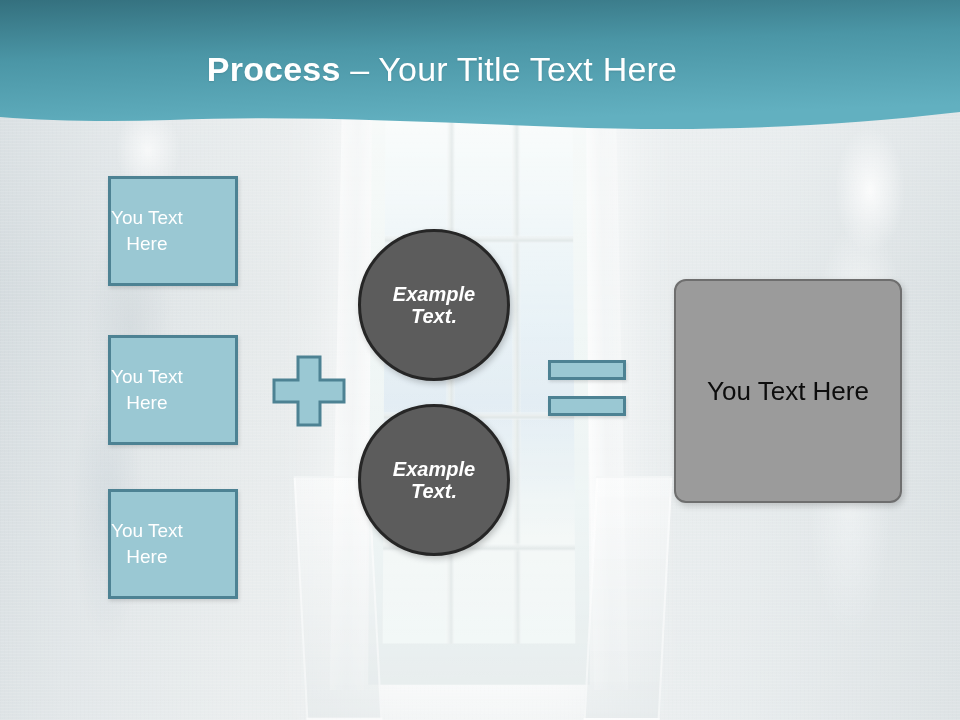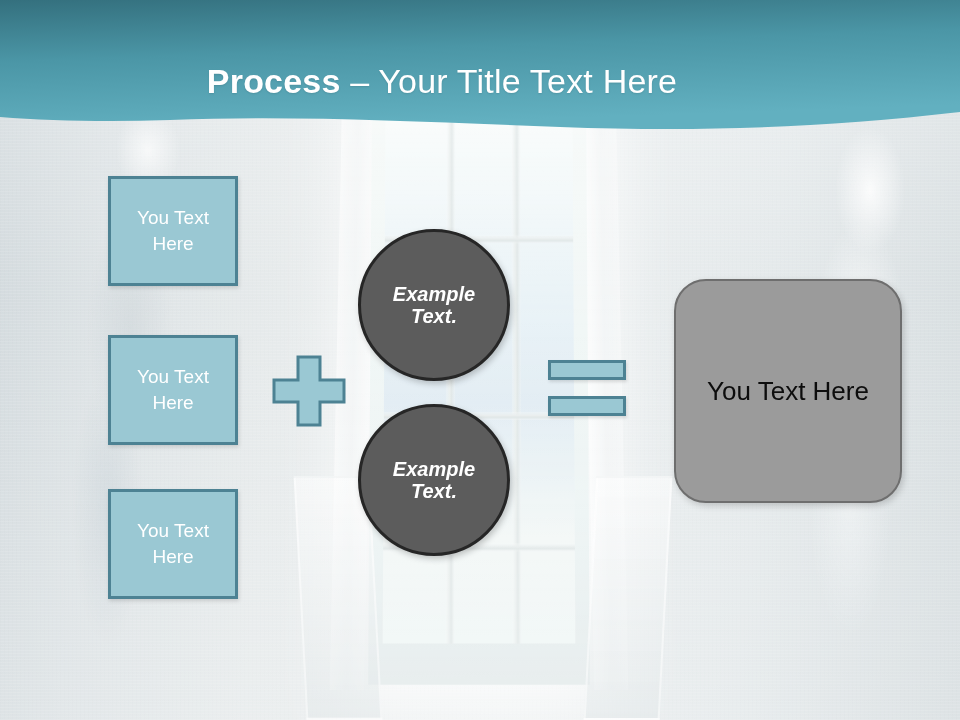--- a/index.html
+++ b/index.html
@@ -125,36 +125,34 @@
     position: absolute;
     left: 0; top: 48px;
     width: 884px;
     text-align: center;
     color: #ffffff;
     font-size: 34px;
     line-height: 42px;
     letter-spacing: .2px;
     white-space: nowrap;
     text-shadow: 0 1px 2px rgba(0,0,0,.10);
-    margin-top: 12px;
   }
   .slide-title .t-bold { font-weight: bold; }
   .slide-title .t-rest { font-weight: normal; }
 
   
   .input-box {
     position: absolute;
     width: 130px;
     height: 110px;
     background: #9AC8D3;
     border: 3px solid #4D8293;
     box-sizing: border-box;
     display: flex;
     align-items: center;
-    justify-content: center;
     color: #ffffff;
     font-size: 19px;
     line-height: 26px;
     text-align: center;
     box-shadow: 1px 2px 4px rgba(0,0,0,.14);
   }
   .box-1 { left: 108px; top: 176px; }
   .box-2 { left: 108px; top: 335px; }
   .box-3 { left: 108px; top: 489px; }
 
@@ -212,21 +210,21 @@
 
   
   .result-box {
     position: absolute;
     left: 674px;
     top: 279px;
     width: 228px;
     height: 224px;
     background: #9B9B9B;
     border: 2px solid #6E6E6E;
-    border-radius: 32px;
+    border-radius: 12px;
     box-sizing: border-box;
     display: flex;
     align-items: center;
     justify-content: center;
     color: #0d0d0d;
     font-size: 26px;
     text-align: center;
     box-shadow: 2px 3px 7px rgba(0,0,0,.18);
   }
 </style>

